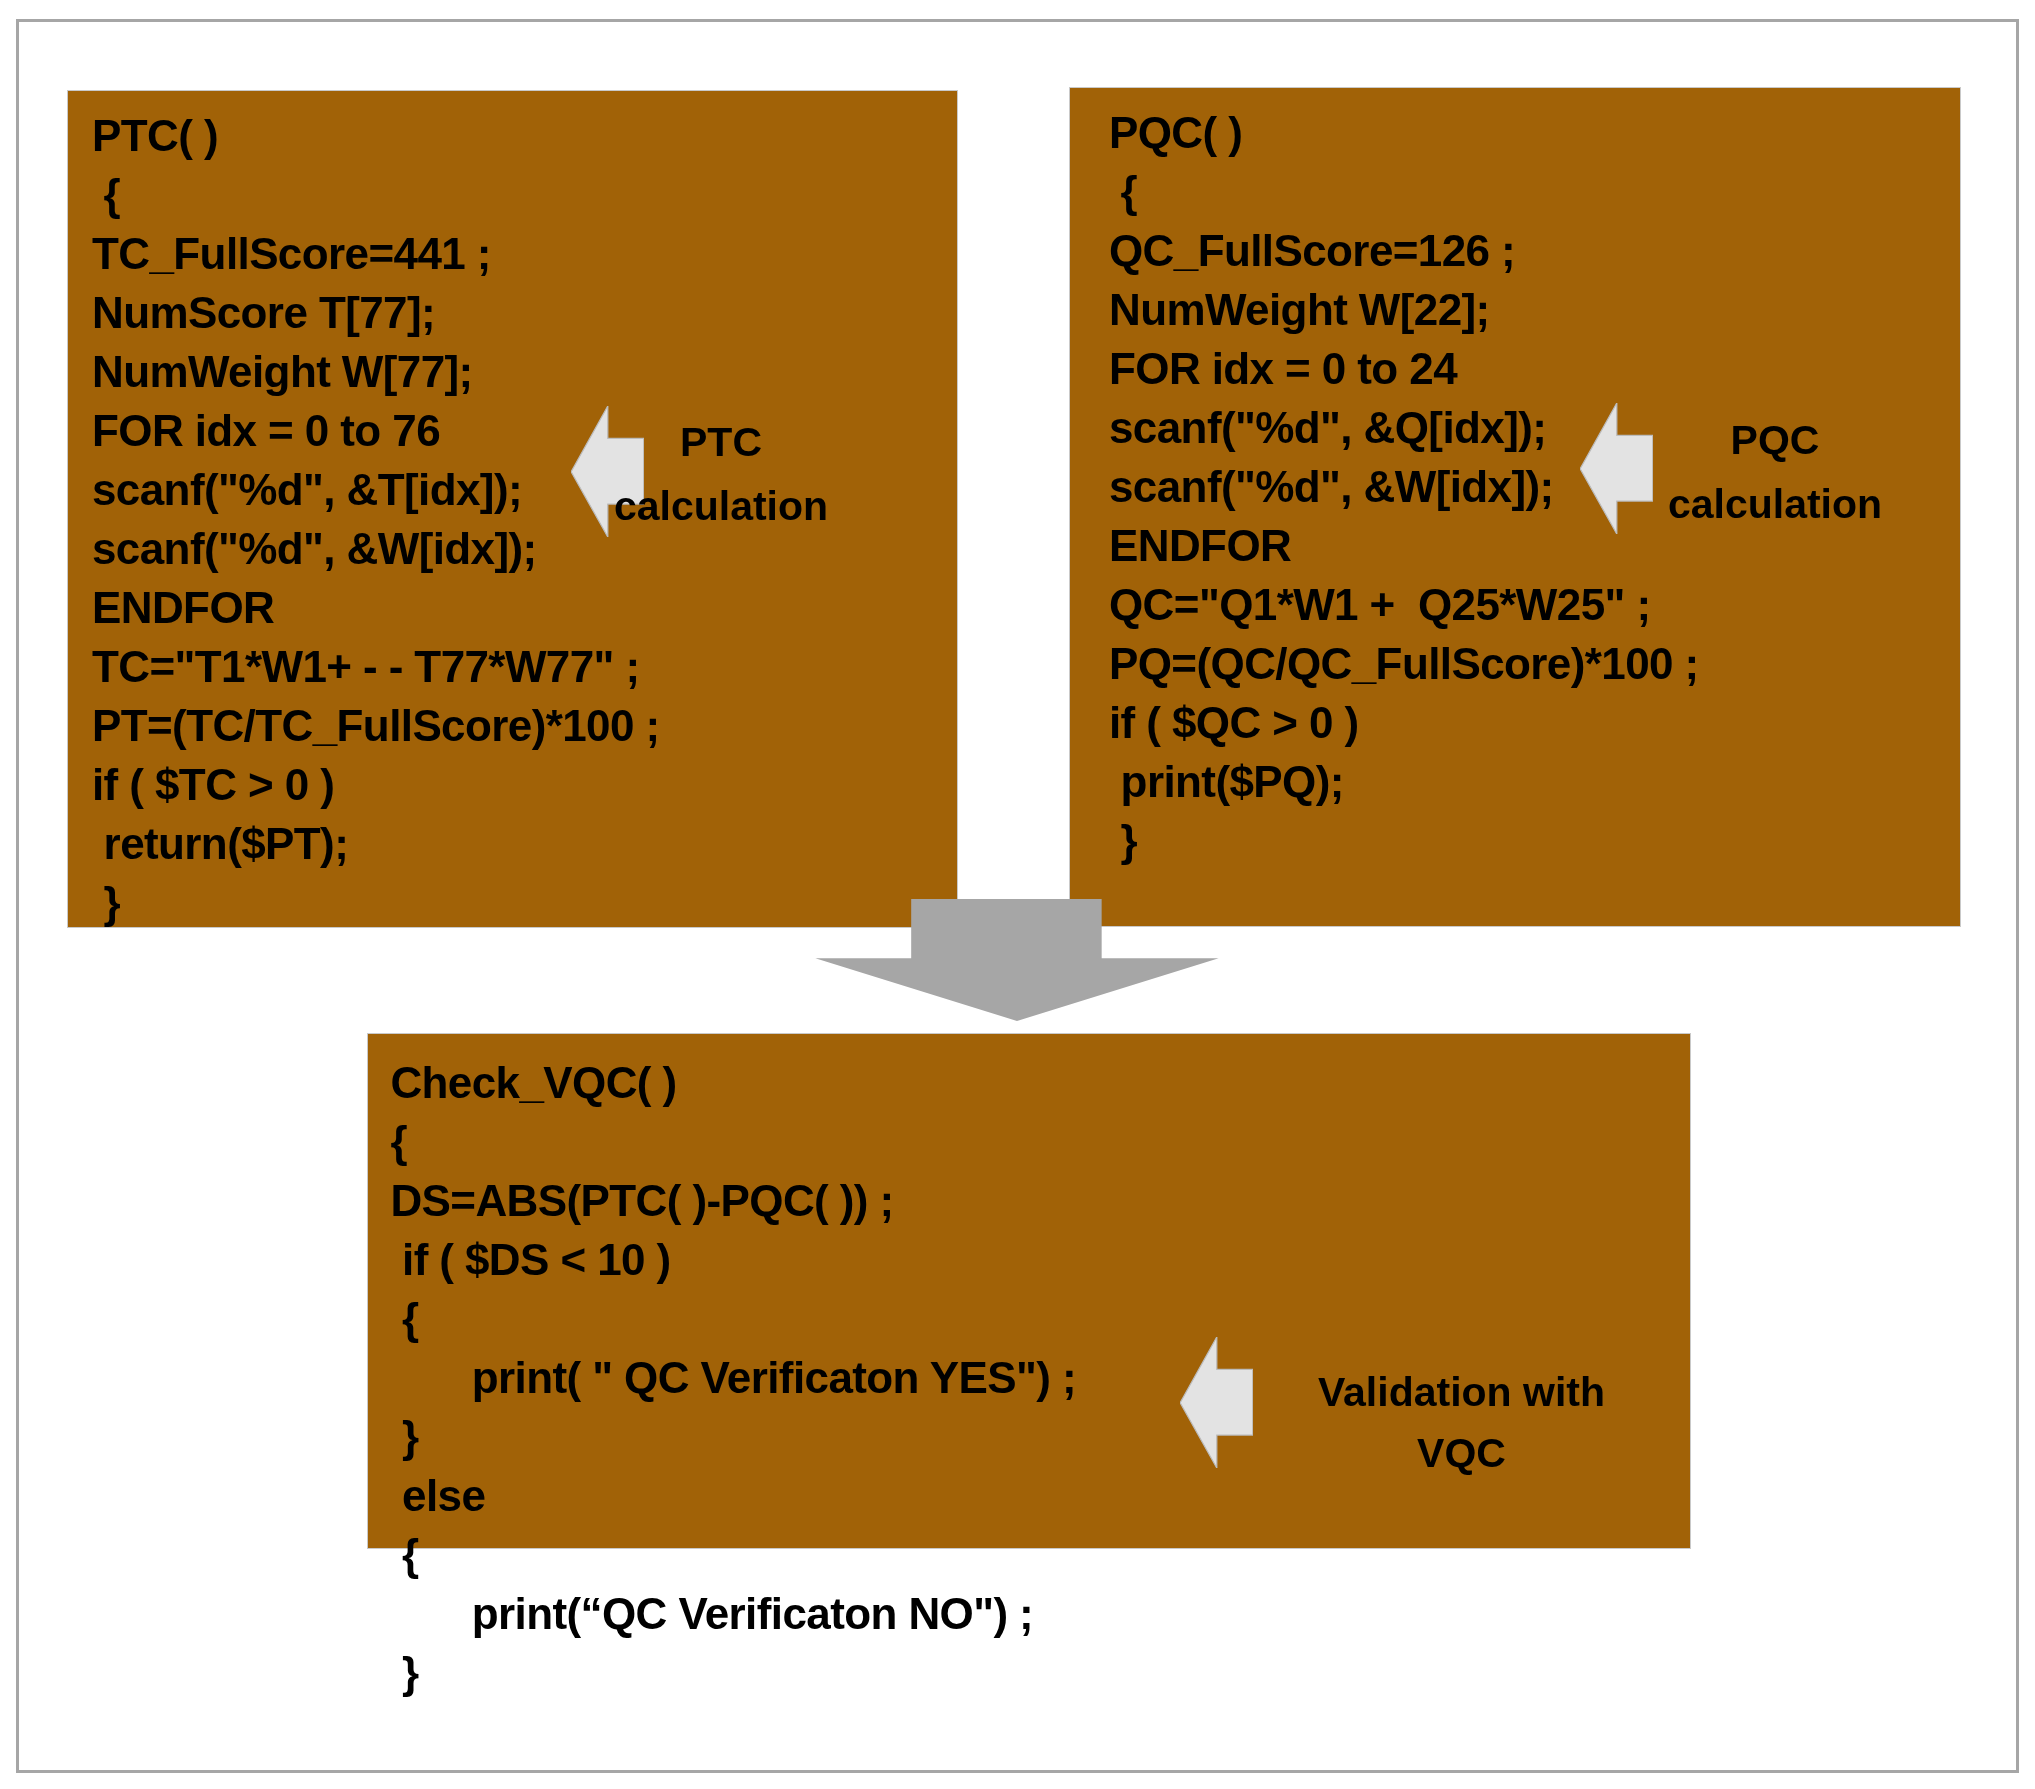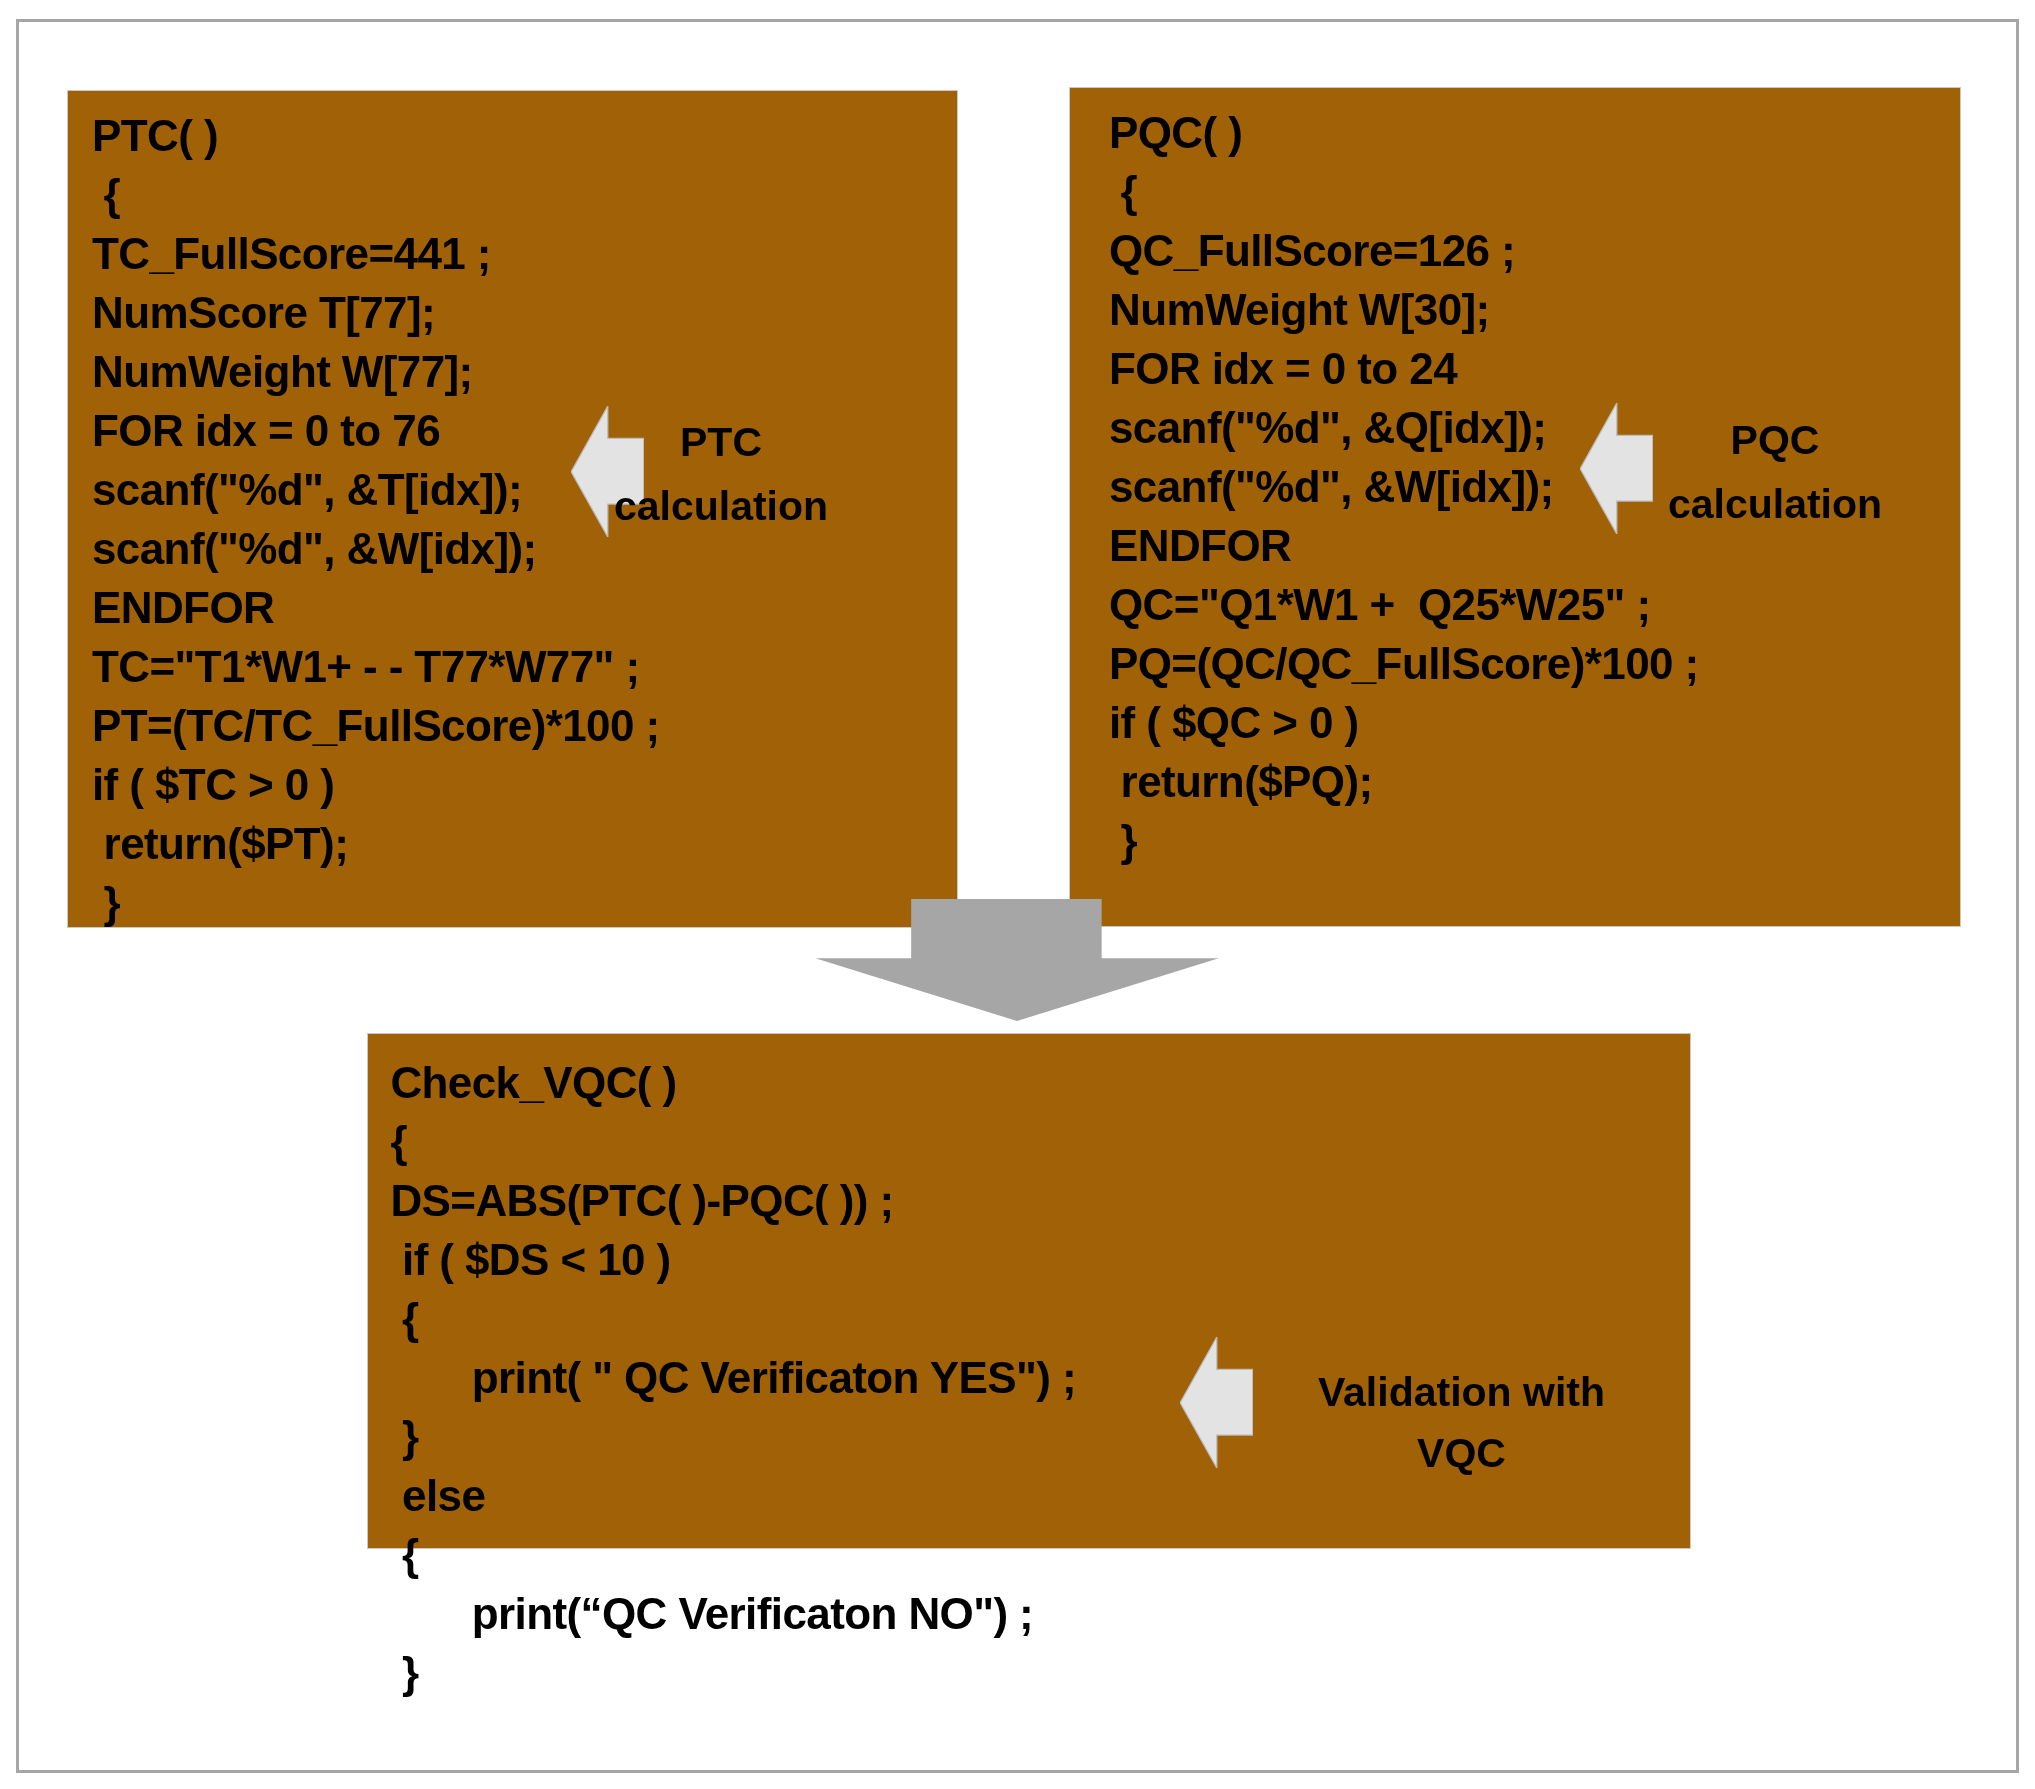--- a/index.html
+++ b/index.html
@@ -77,29 +77,29 @@
     <div class="code-line">PT=(TC/TC_FullScore)*100 ;</div>
     <div class="code-line">if ( $TC &gt; 0 )</div>
     <div class="code-line"> return($PT);</div>
     <div class="code-line"> }</div>
   </div>
 
   <div class="code-box box-pqc">
     <div class="code-line">PQC( )</div>
     <div class="code-line"> {</div>
     <div class="code-line">QC_FullScore=126 ;</div>
-    <div class="code-line">NumWeight W[30];</div>
+    <div class="code-line">NumWeight W[22];</div>
     <div class="code-line">FOR idx = 0 to 24</div>
     <div class="code-line">scanf("%d", &amp;Q[idx]);</div>
     <div class="code-line">scanf("%d", &amp;W[idx]);</div>
     <div class="code-line">ENDFOR</div>
     <div class="code-line">QC="Q1*W1 +  Q25*W25" ;</div>
     <div class="code-line">PQ=(QC/QC_FullScore)*100 ;</div>
     <div class="code-line">if ( $QC &gt; 0 )</div>
-    <div class="code-line"> return($PQ);</div>
+    <div class="code-line"> print($PQ);</div>
     <div class="code-line"> }</div>
   </div>
 
   <svg class="small-arrow sa-ptc" viewBox="0 0 117 211">
     <polygon points="0,106 59,0 59,52 117,52 117,158 59,158 59,211" fill="#e3e3e3" stroke="#bcbcbc" stroke-width="2"></polygon>
   </svg>
   <div class="arrow-label label-ptc">
     <span>PTC</span>
     <span>calculation</span>
   </div>

